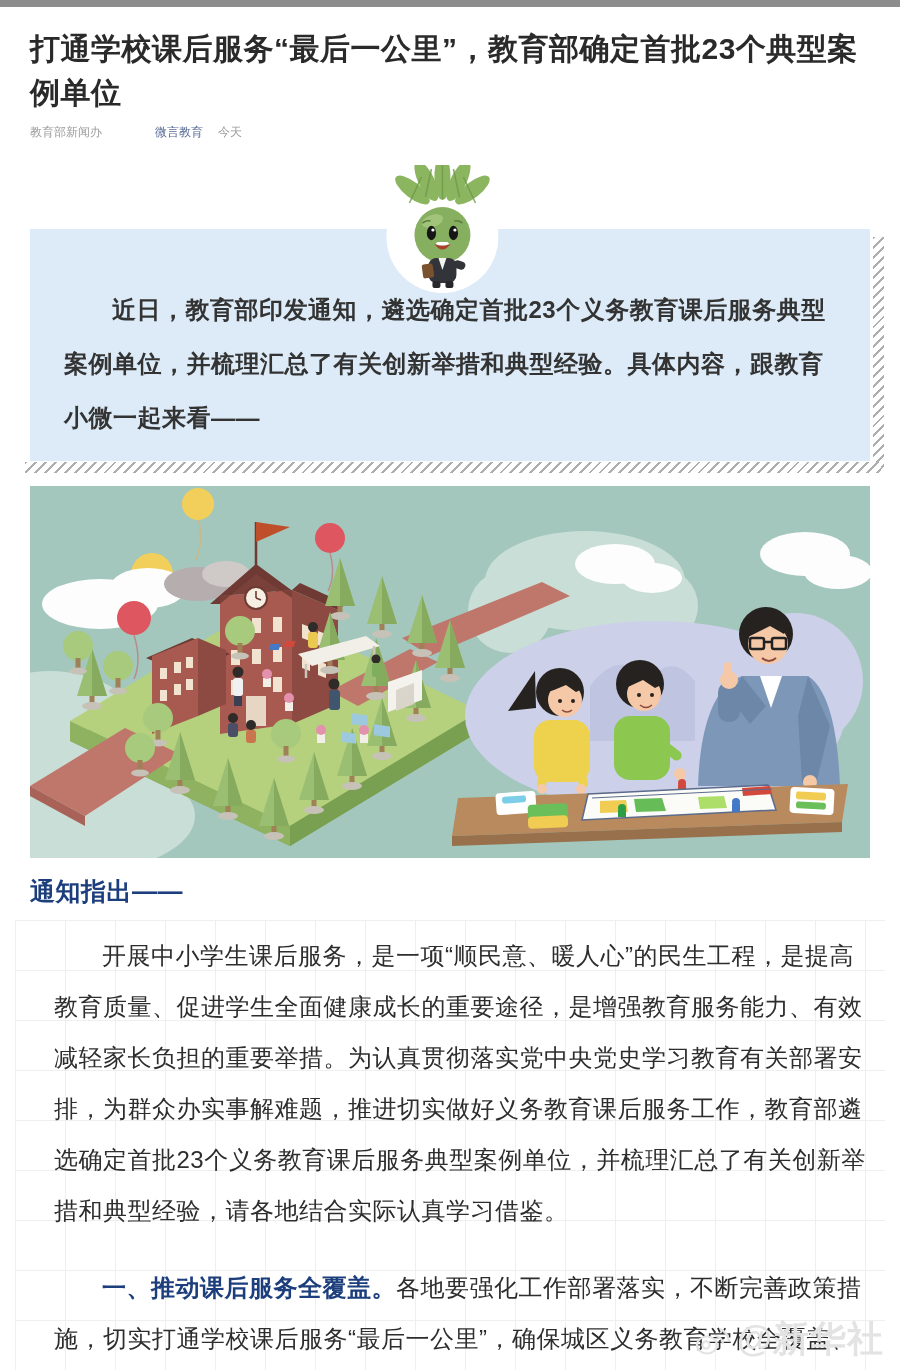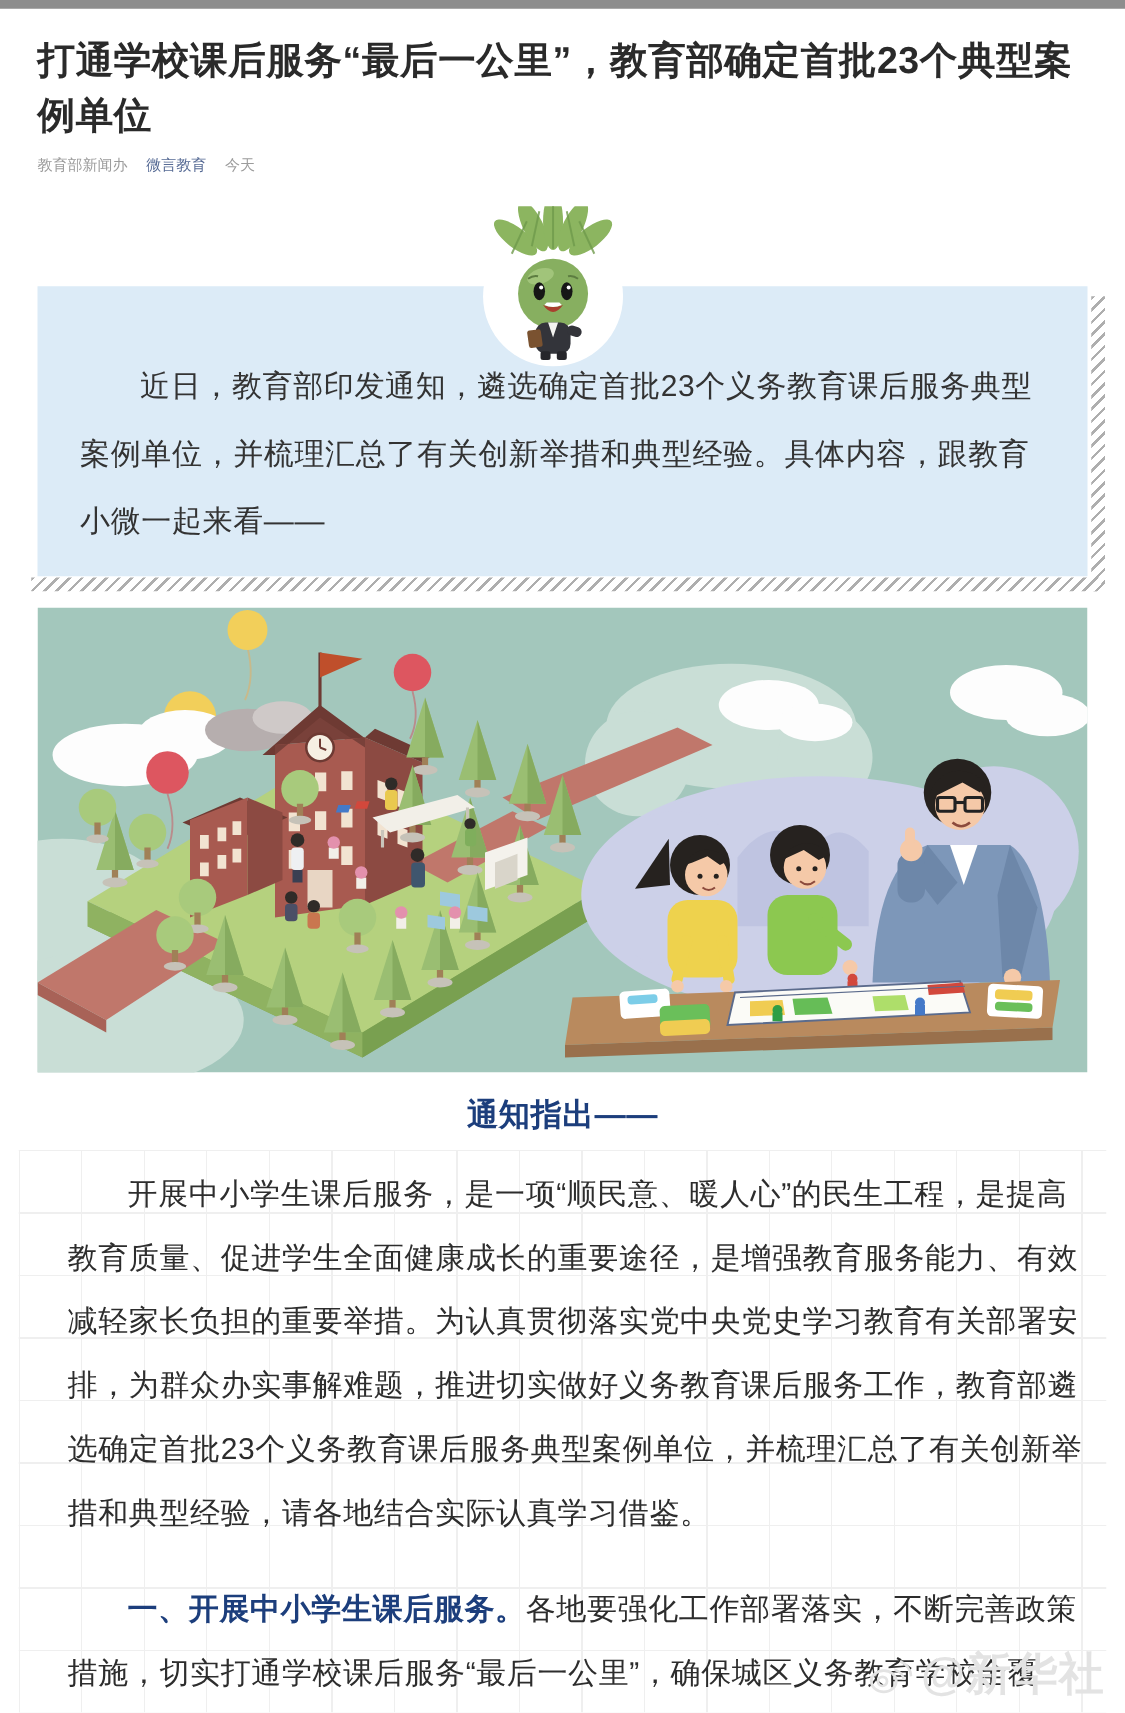--- a/index.html
+++ b/index.html
@@ -5,34 +5,34 @@
   * { margin:0; padding:0; box-sizing:border-box; }
   html,body { background:#ffffff; }
   body { font-family:"Liberation Sans","DejaVu Sans",sans-serif; }
   .page { position:relative; width:900px; height:1370px; margin:0 auto; background:#fff; overflow:hidden; display:flex; flex-direction:column; }
   .topbar { height:7px; background:#8d8d8d; flex:none; }
   .content { padding:0 30px; flex:none; }
 
   h1.title { margin-top:20px; font-size:30px; line-height:44px; font-weight:bold; color:#2a2a2a; letter-spacing:0.5px; }
   .byline { display:flex; align-items:center; gap:15px; margin-top:9px; font-size:12px; }
   .byline .meta { color:#9c9c9c; }
-  .byline .account { color:#576b95; font-weight:500; text-decoration:none; cursor:pointer; }
-
-  .intro-wrap { position:relative; margin-top:88px; }
+  .byline .account { color:#576b95; font-weight:500; text-decoration:none; cursor:pointer;margin-left:38px; }
+
+  .intro-wrap { position:relative; margin-top:88px;font-weight:bold; }
   .mascot { position:absolute; left:50%; top:-64px; transform:translateX(-56%); width:126px; height:130px; z-index:2; }
   .intro-box { position:relative; background:#dcebf7; padding:54px 30px 16px 34px; }
   .intro-box p { font-size:24px; line-height:54px; color:#333; text-indent:2em; letter-spacing:0.5px; }
   .hatch { position:absolute; background:repeating-linear-gradient(135deg,#aeaeae 0,#aeaeae 2px,#ffffff 2px,#ffffff 7px); }
   .hatch-r { top:8px; right:-14px; width:11px; height:calc(100% + 4px); }
   .hatch-b { left:-5px; bottom:-12px; height:11px; width:calc(100% + 16px); }
 
   .illustration { margin-top:25px; width:840px; height:372px; }
   .illustration svg { display:block; width:840px; height:372px; }
 
-  h2.notice-heading { margin-top:17px; font-size:25px; font-weight:bold; color:#1c3e7c; letter-spacing:0.5px;text-align:center; }
+  h2.notice-heading { margin-top:17px; font-size:25px; font-weight:bold; color:#1c3e7c; letter-spacing:0.5px; }
 
   .notice-body { flex:1; margin:12px 15px 0; padding:10px 15px 0;
     background-image:
       repeating-linear-gradient(to right,#efefef 0,#efefef 1px,transparent 1px,transparent 50px),
       repeating-linear-gradient(to bottom,#efefef 0,#efefef 1px,transparent 1px,transparent 50px);
   }
   .body-p { font-size:24px; line-height:51px; color:#2d2d2d; text-indent:2em; letter-spacing:0.5px;margin-left:24px; }
   .body-p + .body-p { margin-top:26px; }
   .sec-head { color:#1c3e7c; font-weight:bold; }
 
@@ -370,21 +370,21 @@
           </g>
         </g>
       </svg>
     </div>
 
     <h2 class="notice-heading">通知指出——</h2>
   </div>
 
   <div class="notice-body">
     <p class="body-p">开展中小学生课后服务，是一项“顺民意、暖人心”的民生工程，是提高教育质量、促进学生全面健康成长的重要途径，是增强教育服务能力、有效减轻家长负担的重要举措。为认真贯彻落实党中央党史学习教育有关部署安排，为群众办实事解难题，推进切实做好义务教育课后服务工作，教育部遴选确定首批23个义务教育课后服务典型案例单位，并梳理汇总了有关创新举措和典型经验，请各地结合实际认真学习借鉴。</p>
-    <p class="body-p"><span class="sec-head">一、开展中小学生课后服务。</span><span>各地要强化工作部署落实，不断完善政策措施，切实打通学校课后服务“最后一公里”，确保城区义务教育学校全覆盖、有需求的学生全覆盖。</span></p>
+    <p class="body-p"><span class="sec-head">一、推动课后服务全覆盖。</span><span>各地要强化工作部署落实，不断完善政策措施，切实打通学校课后服务“最后一公里”，确保城区义务教育学校全覆盖、有需求的学生全覆盖。</span></p>
   </div>
 
   <div class="watermark">
     <svg width="36" height="32" viewBox="0 0 36 32" fill="none" stroke="#e3e3e3" stroke-width="2.2">
       <ellipse cx="13" cy="21" rx="10" ry="8.5"></ellipse>
       <circle cx="12" cy="21" r="3.6"></circle>
       <path d="M22,12 a9,9 0 0 1 7,8"></path>
       <path d="M26,5 a15,15 0 0 1 9,12"></path>
     </svg>
     <span>@新华社</span>

